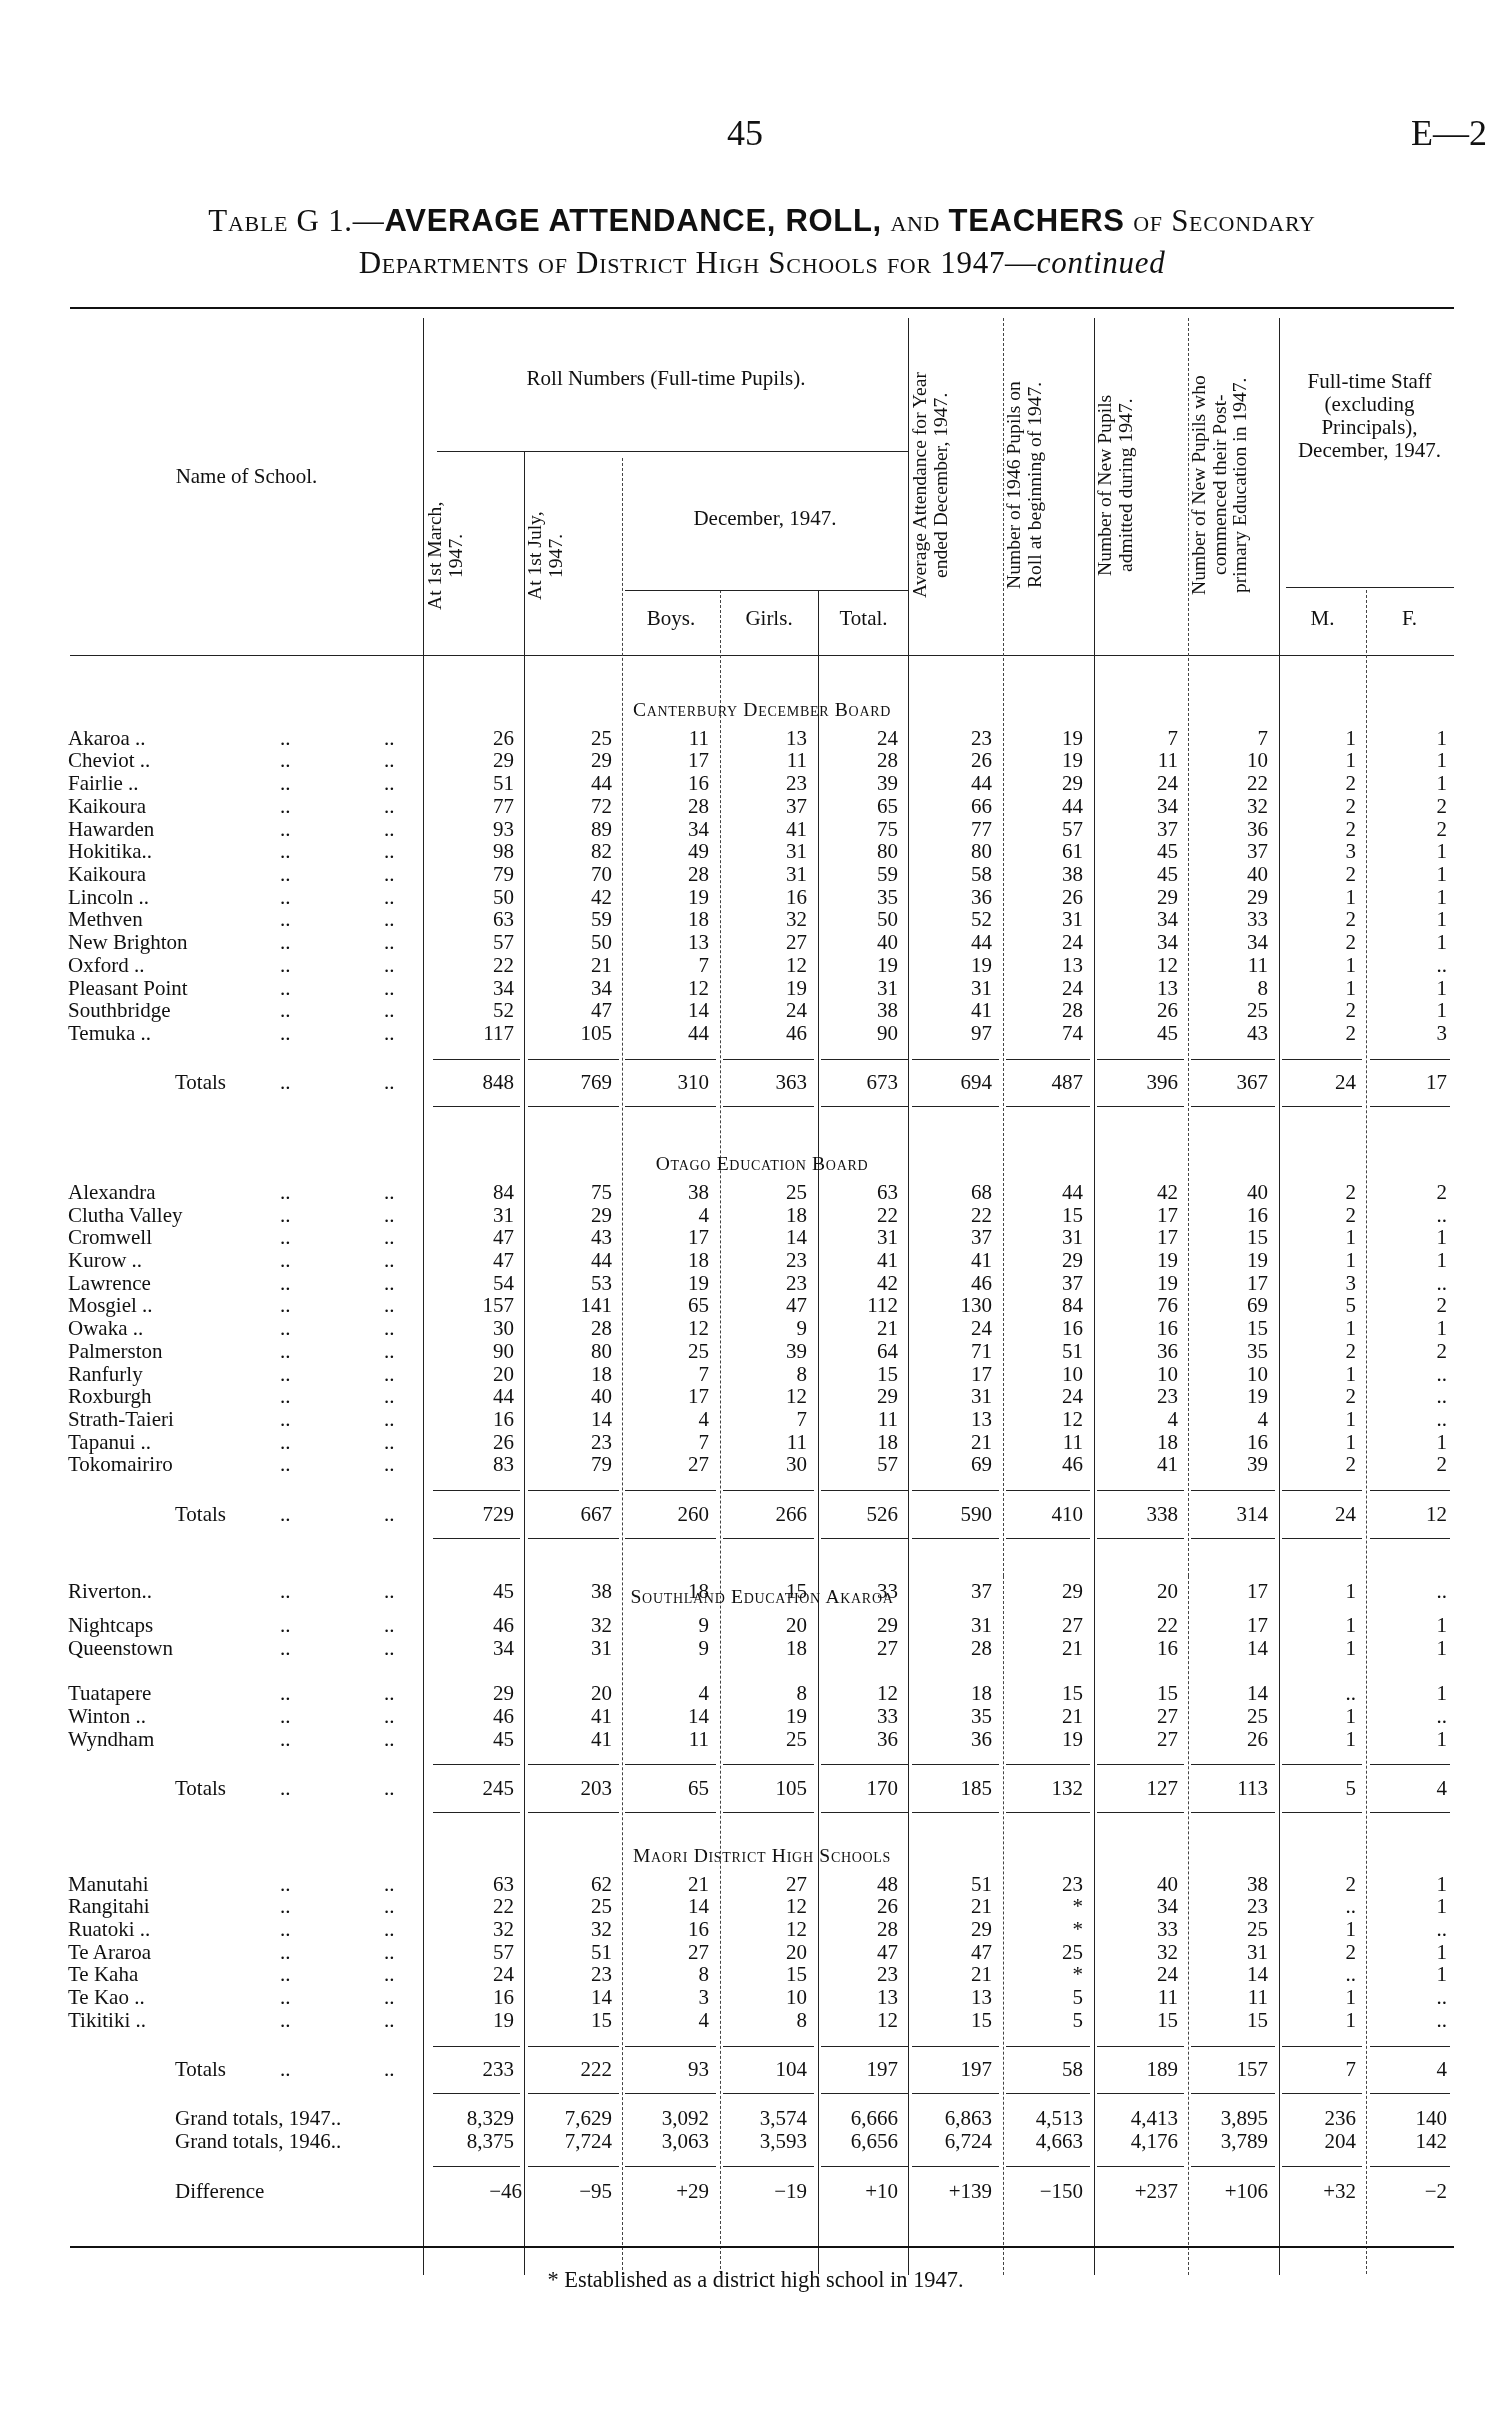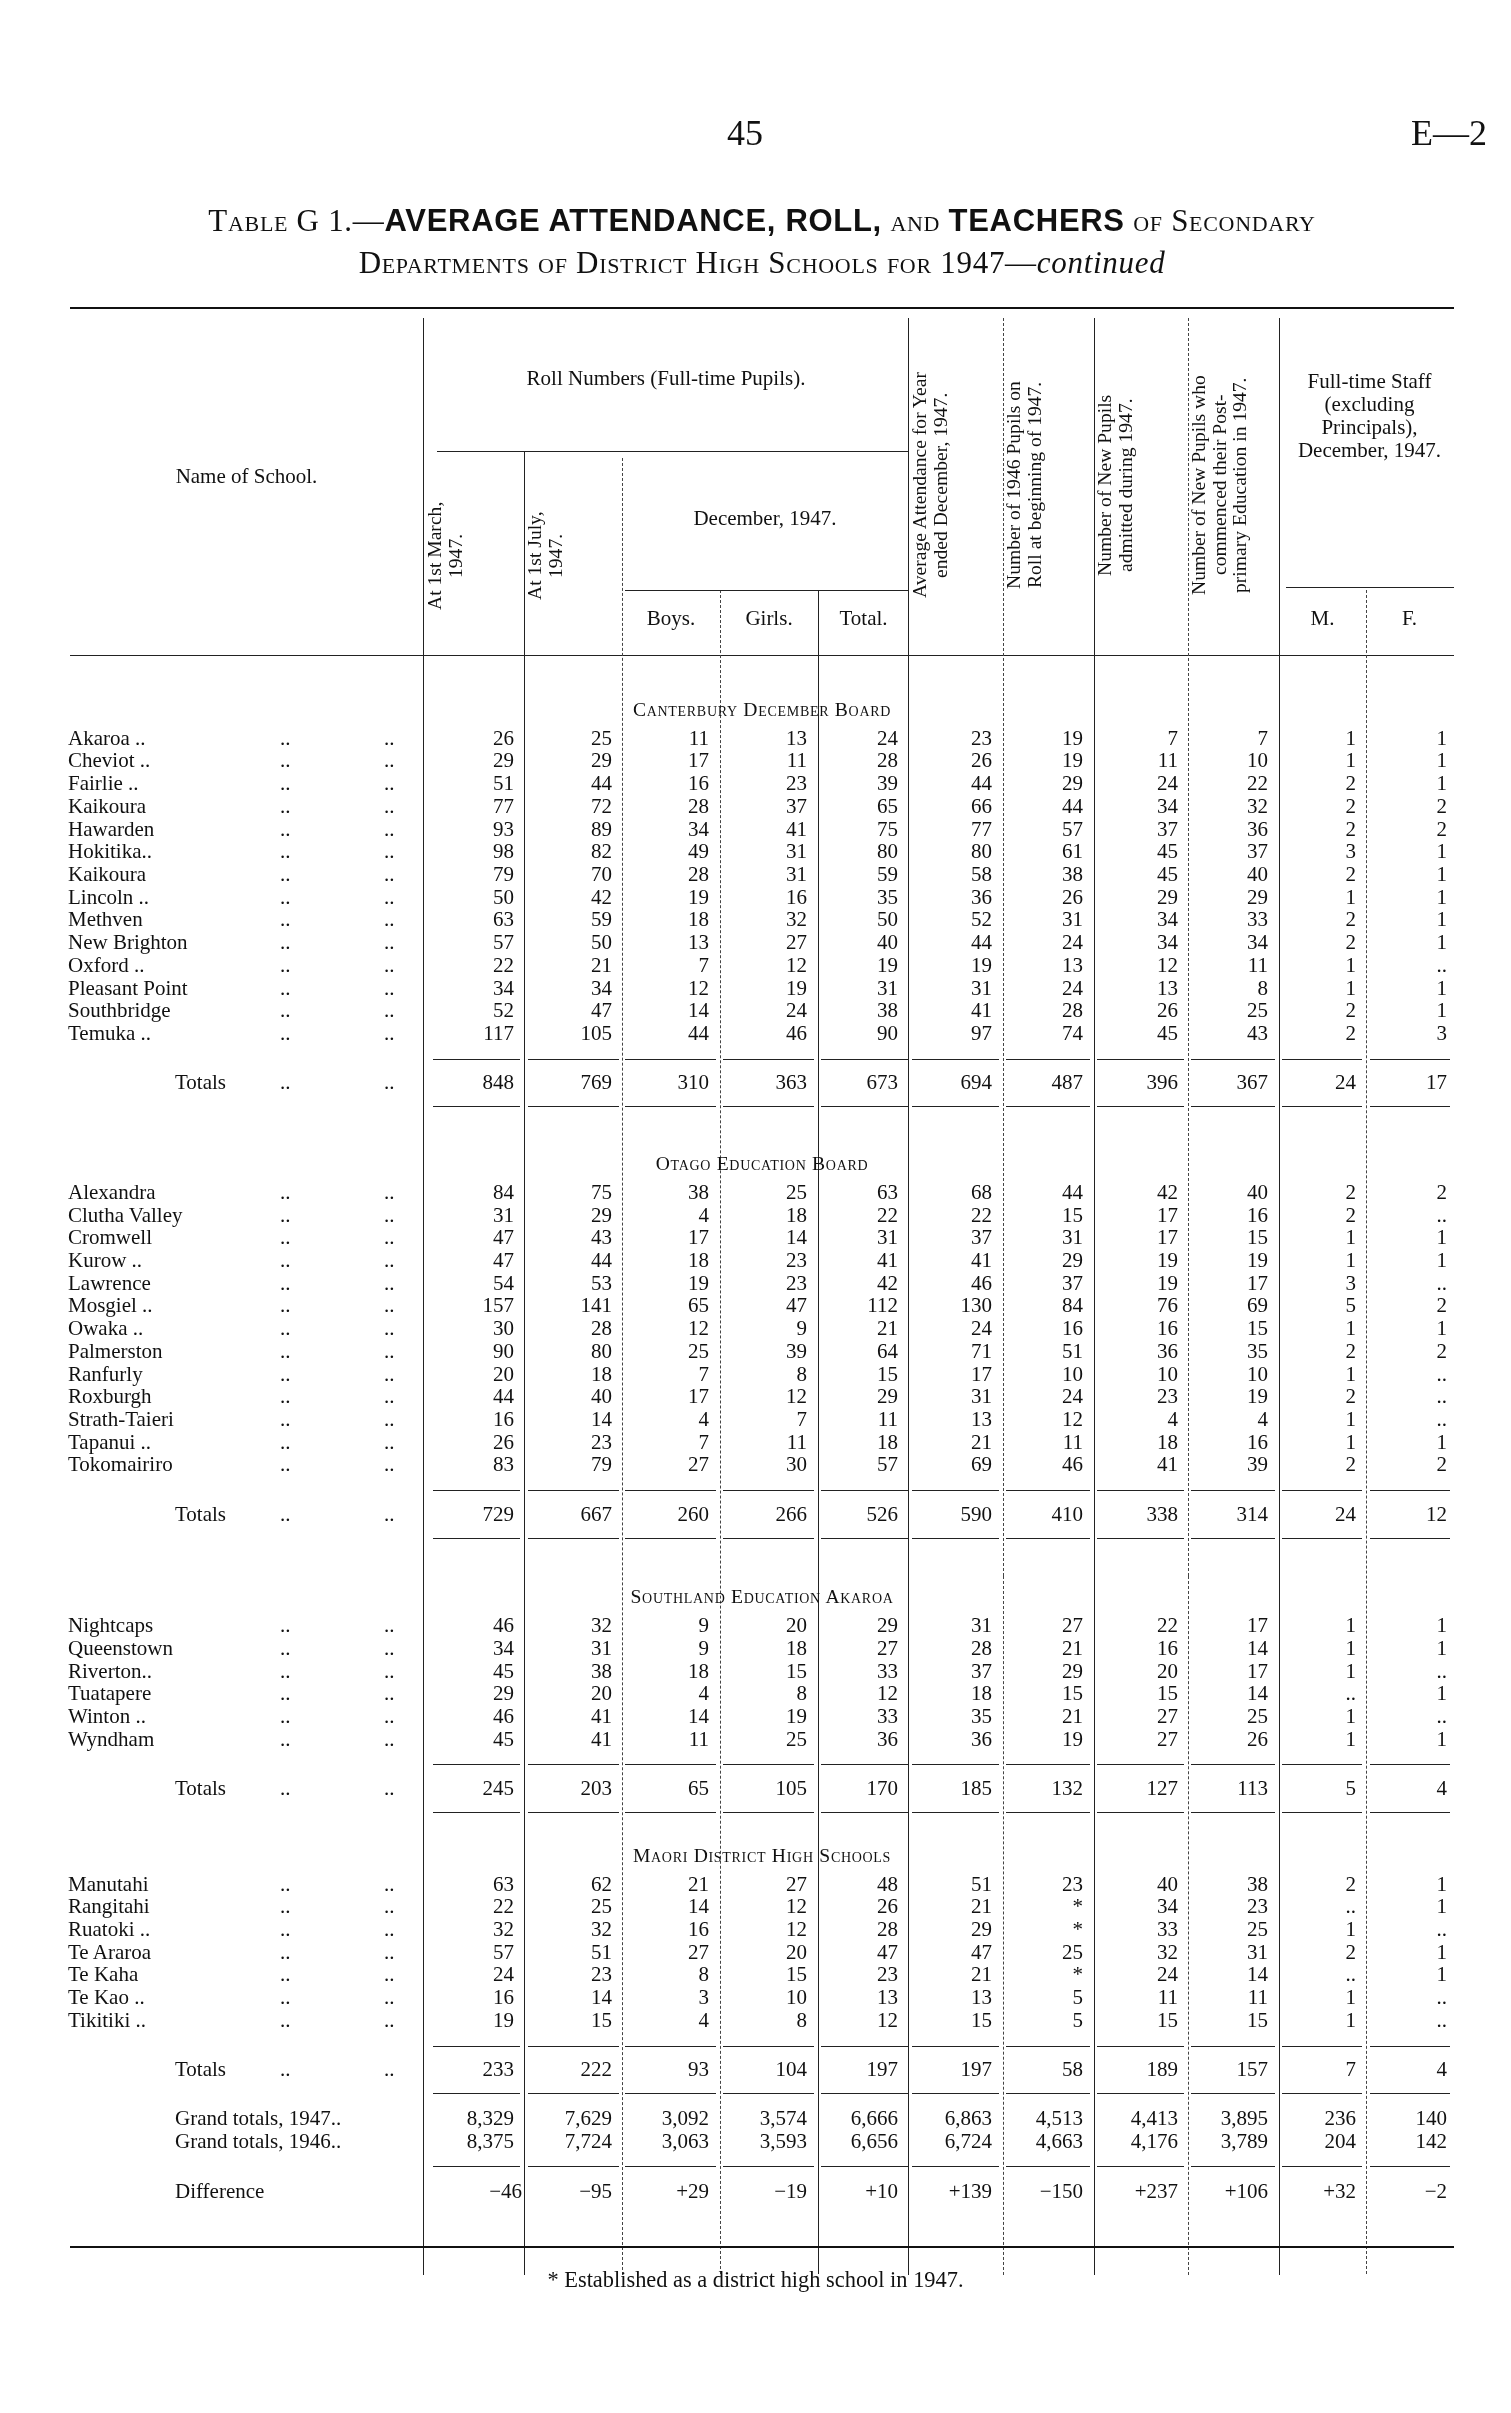--- a/index.html
+++ b/index.html
@@ -640,21 +640,21 @@
       <span class="c" style="left: 625px; width: 84px;">9</span>
       <span class="c" style="left: 723px; width: 84px;">18</span>
       <span class="c" style="left: 814px; width: 84px;">27</span>
       <span class="c" style="left: 908px; width: 84px;">28</span>
       <span class="c" style="left: 999px; width: 84px;">21</span>
       <span class="c" style="left: 1094px; width: 84px;">16</span>
       <span class="c" style="left: 1184px; width: 84px;">14</span>
       <span class="c" style="left: 1272px; width: 84px;">1</span>
       <span class="c" style="left: 1363px; width: 84px;">1</span>
     </div>
-    <div class="row " style="top: 1660px;">
+    <div class="row " style="top: 1580px;">
       <span class="name">Riverton..</span>
       <span class="dots1">..</span>
       <span class="dots2">..</span>
       <span class="c" style="left: 430px; width: 84px;">45</span>
       <span class="c" style="left: 528px; width: 84px;">38</span>
       <span class="c" style="left: 625px; width: 84px;">18</span>
       <span class="c" style="left: 723px; width: 84px;">15</span>
       <span class="c" style="left: 814px; width: 84px;">33</span>
       <span class="c" style="left: 908px; width: 84px;">37</span>
       <span class="c" style="left: 999px; width: 84px;">29</span>

